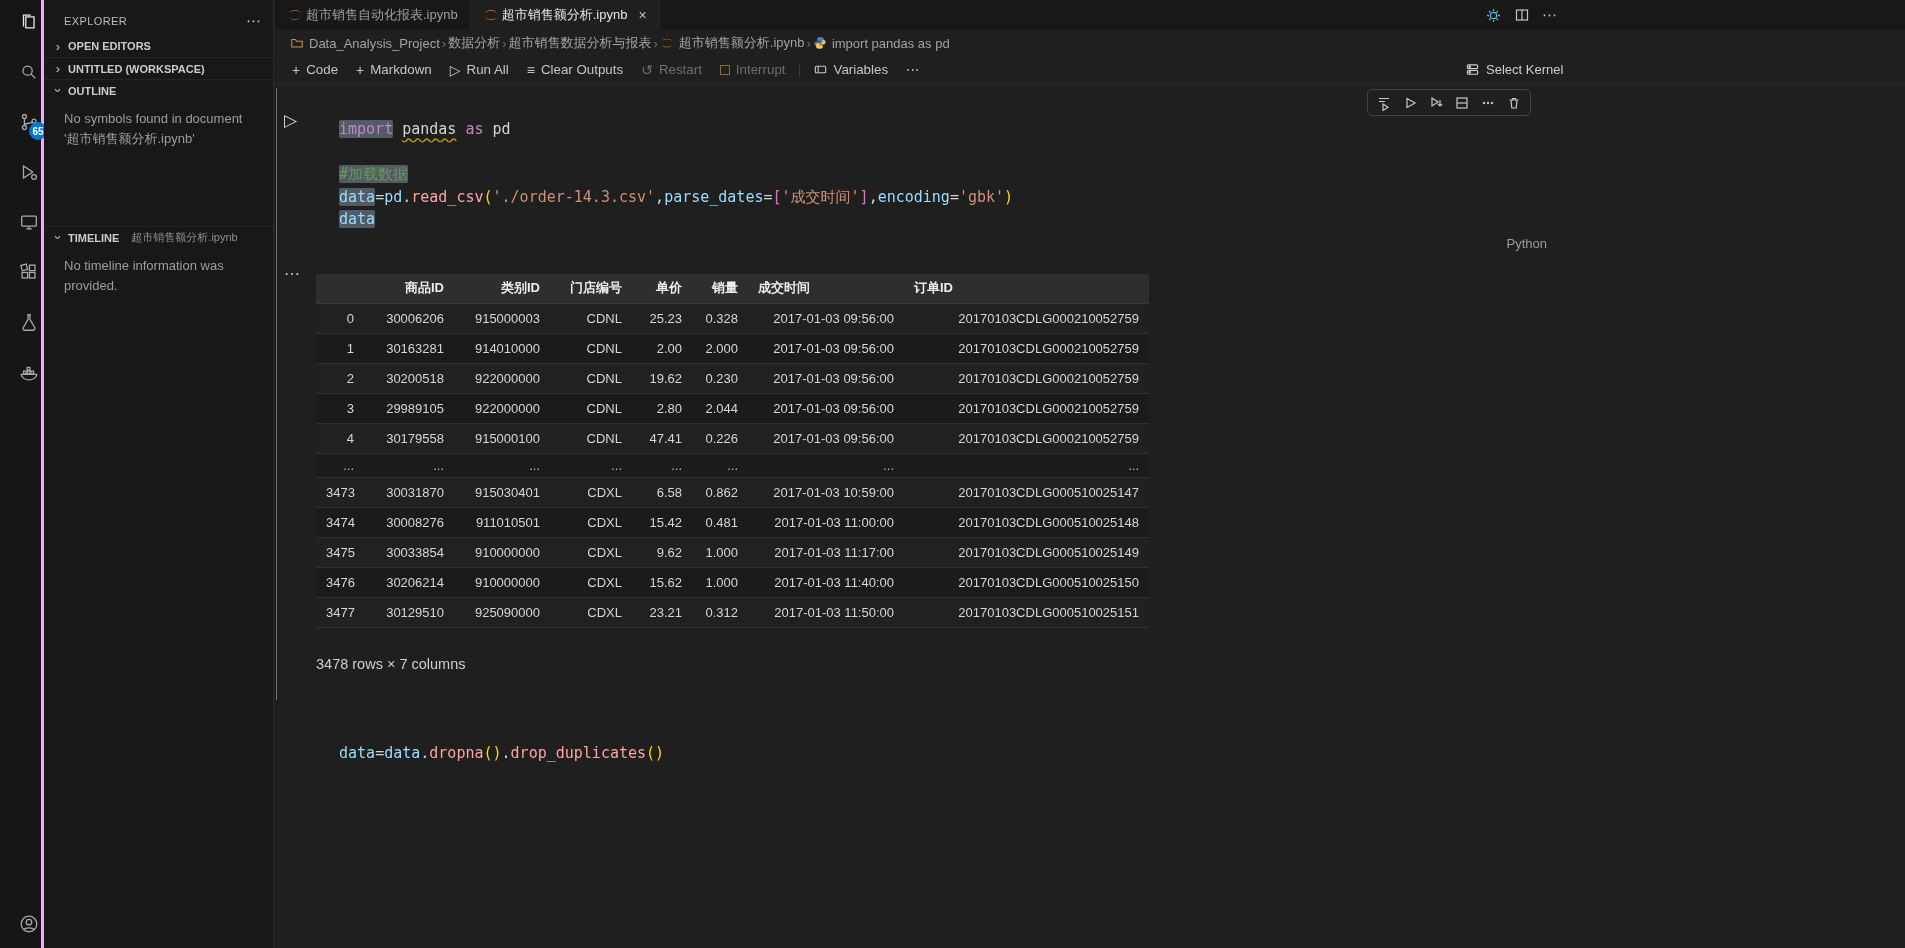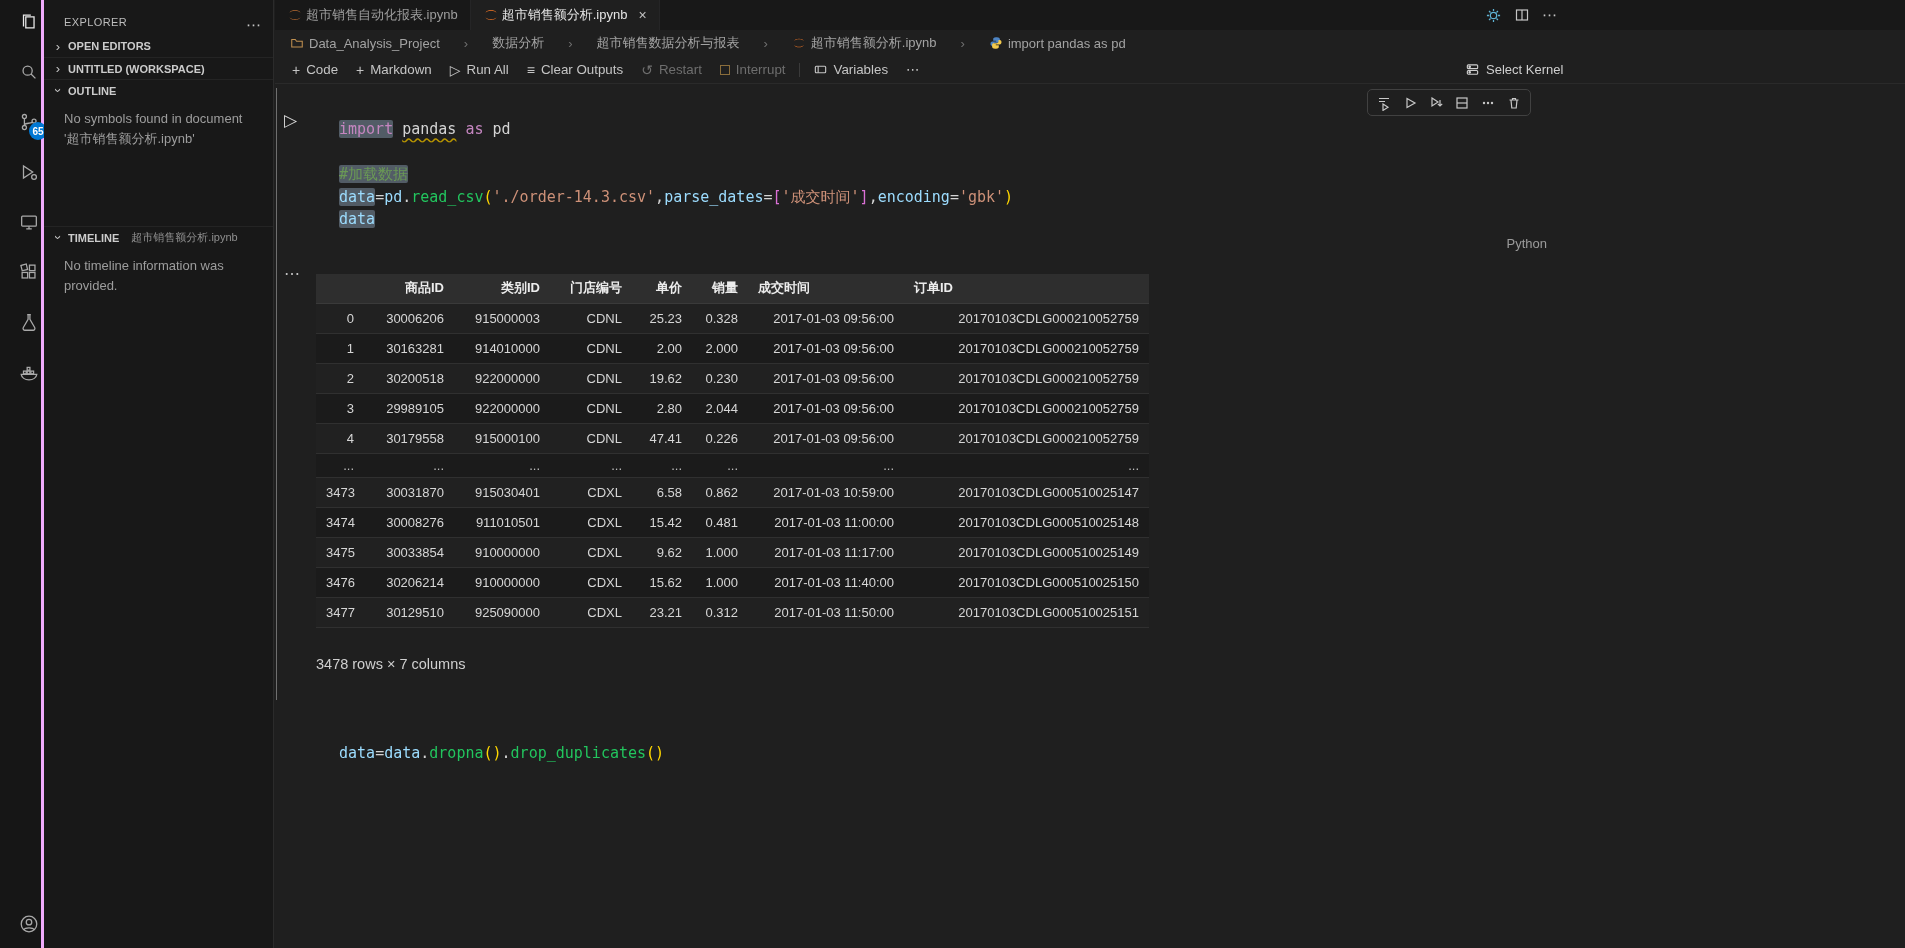--- a/index.html
+++ b/index.html
@@ -16,21 +16,21 @@
   .ab-btn svg{stroke:#a9a9a9;fill:none;stroke-width:1.4}
   .ab-btn.active svg{stroke:#e9e9e9}
   .ab-btn.bottom{margin-top:auto}
   .badge{position:absolute;right:-6px;bottom:-6px;min-width:18px;height:18px;border-radius:9px;
     background:#0078d4;color:#fff;font-size:10px;display:flex;align-items:center;justify-content:center;
     padding:0 2px;font-weight:bold}
 
   
   .sidebar{position:absolute;left:44px;top:0;width:230px;height:100%;background:#181818;
     border-right:1px solid #2b2b2b}
-  .sb-header{height:35px;display:flex;padding:16px 12px 0 20px}
+  .sb-header{height:35px;display:flex;align-items:center;padding:7px 12px 0 20px}
   .sb-title{font-size:11px;letter-spacing:.4px;color:#bdbdbd}
   .sb-more{margin-left:auto;color:#c5c5c5;font-size:15px}
   .sb-section{height:22px;display:flex;align-items:center;gap:4px;padding:0 8px;
     font-size:11px;font-weight:bold;color:#cccccc}
   .sb-section.bordered{border-top:1px solid #242424}
   .chev{display:inline-block;color:#c5c5c5;font-size:13px;font-weight:normal;width:12px;text-align:center}
   .chev.down{transform:rotate(90deg)}
   .sb-msg{color:#9d9d9d;font-size:13px;line-height:1.5;padding:8px 14px 0 20px}
   .sb-file{font-weight:normal;font-size:11px;color:#8f8f8f;margin-left:8px;overflow:hidden;
     white-space:nowrap;text-overflow:ellipsis}
@@ -41,21 +41,21 @@
 
   .tab-bar{position:relative;height:30px;background:#181818;display:flex}
   .tab{display:flex;align-items:center;gap:3px;padding:0 12px;font-size:13px;color:#9d9d9d;
     background:#181818;border-right:1px solid #252526;height:30px}
   .tab.active{background:#1f1f1f;color:#e4e4e4}
   .tab-close{margin-left:8px;color:#c0c0c0;font-size:14px}
   .tab-actions{position:absolute;left:1210px;top:0;height:30px;display:flex;align-items:center;gap:12px}
   .tab-actions svg{stroke:#c5c5c5;fill:none;stroke-width:1.2}
   .tab-actions .dots{color:#c5c5c5;font-size:15px}
 
-  .breadcrumbs{height:26px;display:flex;align-items:center;padding-left:15px;gap:22px;
+  .breadcrumbs{height:26px;display:flex;align-items:center;padding-left:15px;gap:0;
     font-size:13px;color:#a3a3a3;background:#1f1f1f}
   .bc-sep{color:#6f6f6f;font-size:13px;margin:0 2px}
   .bc-item{display:flex;align-items:center;gap:5px}
 
   .nb-toolbar{position:relative;height:28px;display:flex;align-items:center;padding-left:8px;
     font-size:13px;color:#c5c5c5;border-bottom:1px solid #2a2a2a;background:#1f1f1f}
   .tb-item{display:flex;align-items:center;gap:6px;padding:0 9px;height:24px;border-radius:4px}
   .tb-item .gi{font-size:14px;line-height:1;color:#c5c5c5}
   .tb-item.dim,.tb-item.dim .gi{color:#6e6e6e}
   .tb-sep{width:1px;height:14px;background:#3a3a3a;margin:0 4px}
@@ -71,21 +71,21 @@
   .run-btn{position:absolute;left:9px;top:26px;font-size:17px;color:#d7d7d7}
   .cell-toolbar{position:absolute;left:1092px;top:5px;height:27px;display:flex;align-items:center;
     gap:2px;background:#1f1f1f;border:1px solid #414141;border-radius:5px;padding:0 4px}
   .cell-toolbar button{width:24px;height:22px;display:flex;align-items:center;justify-content:center}
   .cell-toolbar svg{stroke:#c8c8c8;fill:none;stroke-width:1.2}
 
   .code-block{position:absolute;left:64px;top:36px}
   .code-block2{position:absolute;left:64px;top:660px;height:38px;overflow:hidden;width:900px}
   .code-line{height:22.5px;white-space:pre;font-family:"DejaVu Sans Mono",monospace;
     font-size:15px;color:#d4d4d4}
-  .tok-kw{color:#c586c0}.tok-id{color:#d4d4d4}.tok-var{color:#9cdcfe}.tok-fn{color:#22c55e}
+  .tok-kw{color:#c586c0}.tok-id{color:#d4d4d4}.tok-var{color:#9cdcfe}.tok-fn{color:#fca5a5}
   .tok-str{color:#ce9178}.tok-cm{color:#6a9955}.tok-op,.tok-fg{color:#d4d4d4}
   .tok-b1{color:#ffd700}.tok-b2{color:#da70d6}
   .tok-hl{background:#525c66;border-radius:2px}
   .tok-sq{text-decoration:underline;text-decoration-style:wavy;text-decoration-color:#b89500;
     text-underline-offset:3px}
   .lang-label{position:absolute;left:1200px;top:152px;width:72px;text-align:right;
     font-size:13px;color:#9b9b9b}
 
   .out-menu{position:absolute;left:9px;top:180px;color:#c0c0c0;font-size:16px}
   .df-wrap{position:absolute;left:41px;top:190px}

